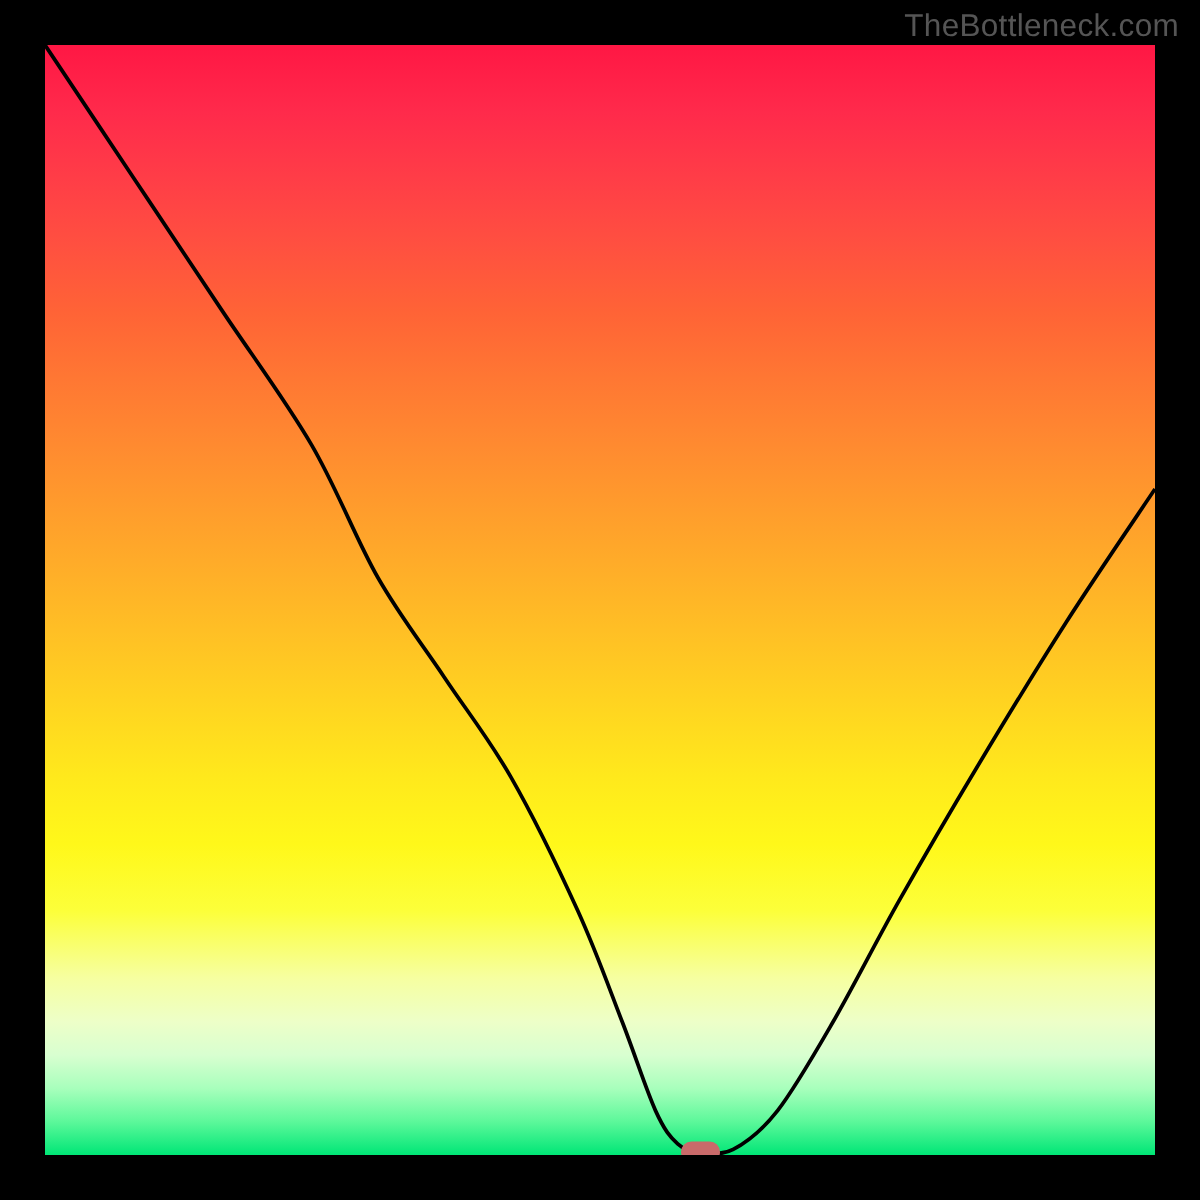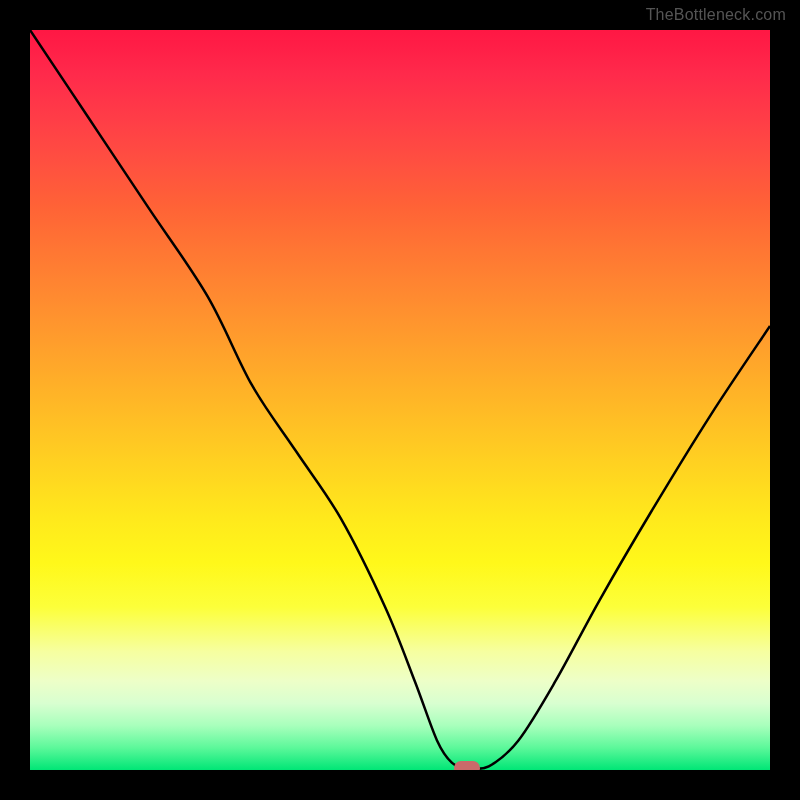--- a/index.html
+++ b/index.html
@@ -9,21 +9,21 @@
     height: 800px;
     background: #000;
     position: relative;
     font-family: Arial, sans-serif;
   }
   .watermark {
     position: absolute;
     top: 6px;
     right: 14px;
     color: #555;
-    font-size: 16px;
+    font-size: 21px;
     font-weight: 500;
     letter-spacing: 0.2px;
     z-index: 20;
   }
   .chart-area {
     position: absolute;
     left: 30px;
     top: 30px;
     width: 740px;
     height: 740px;

